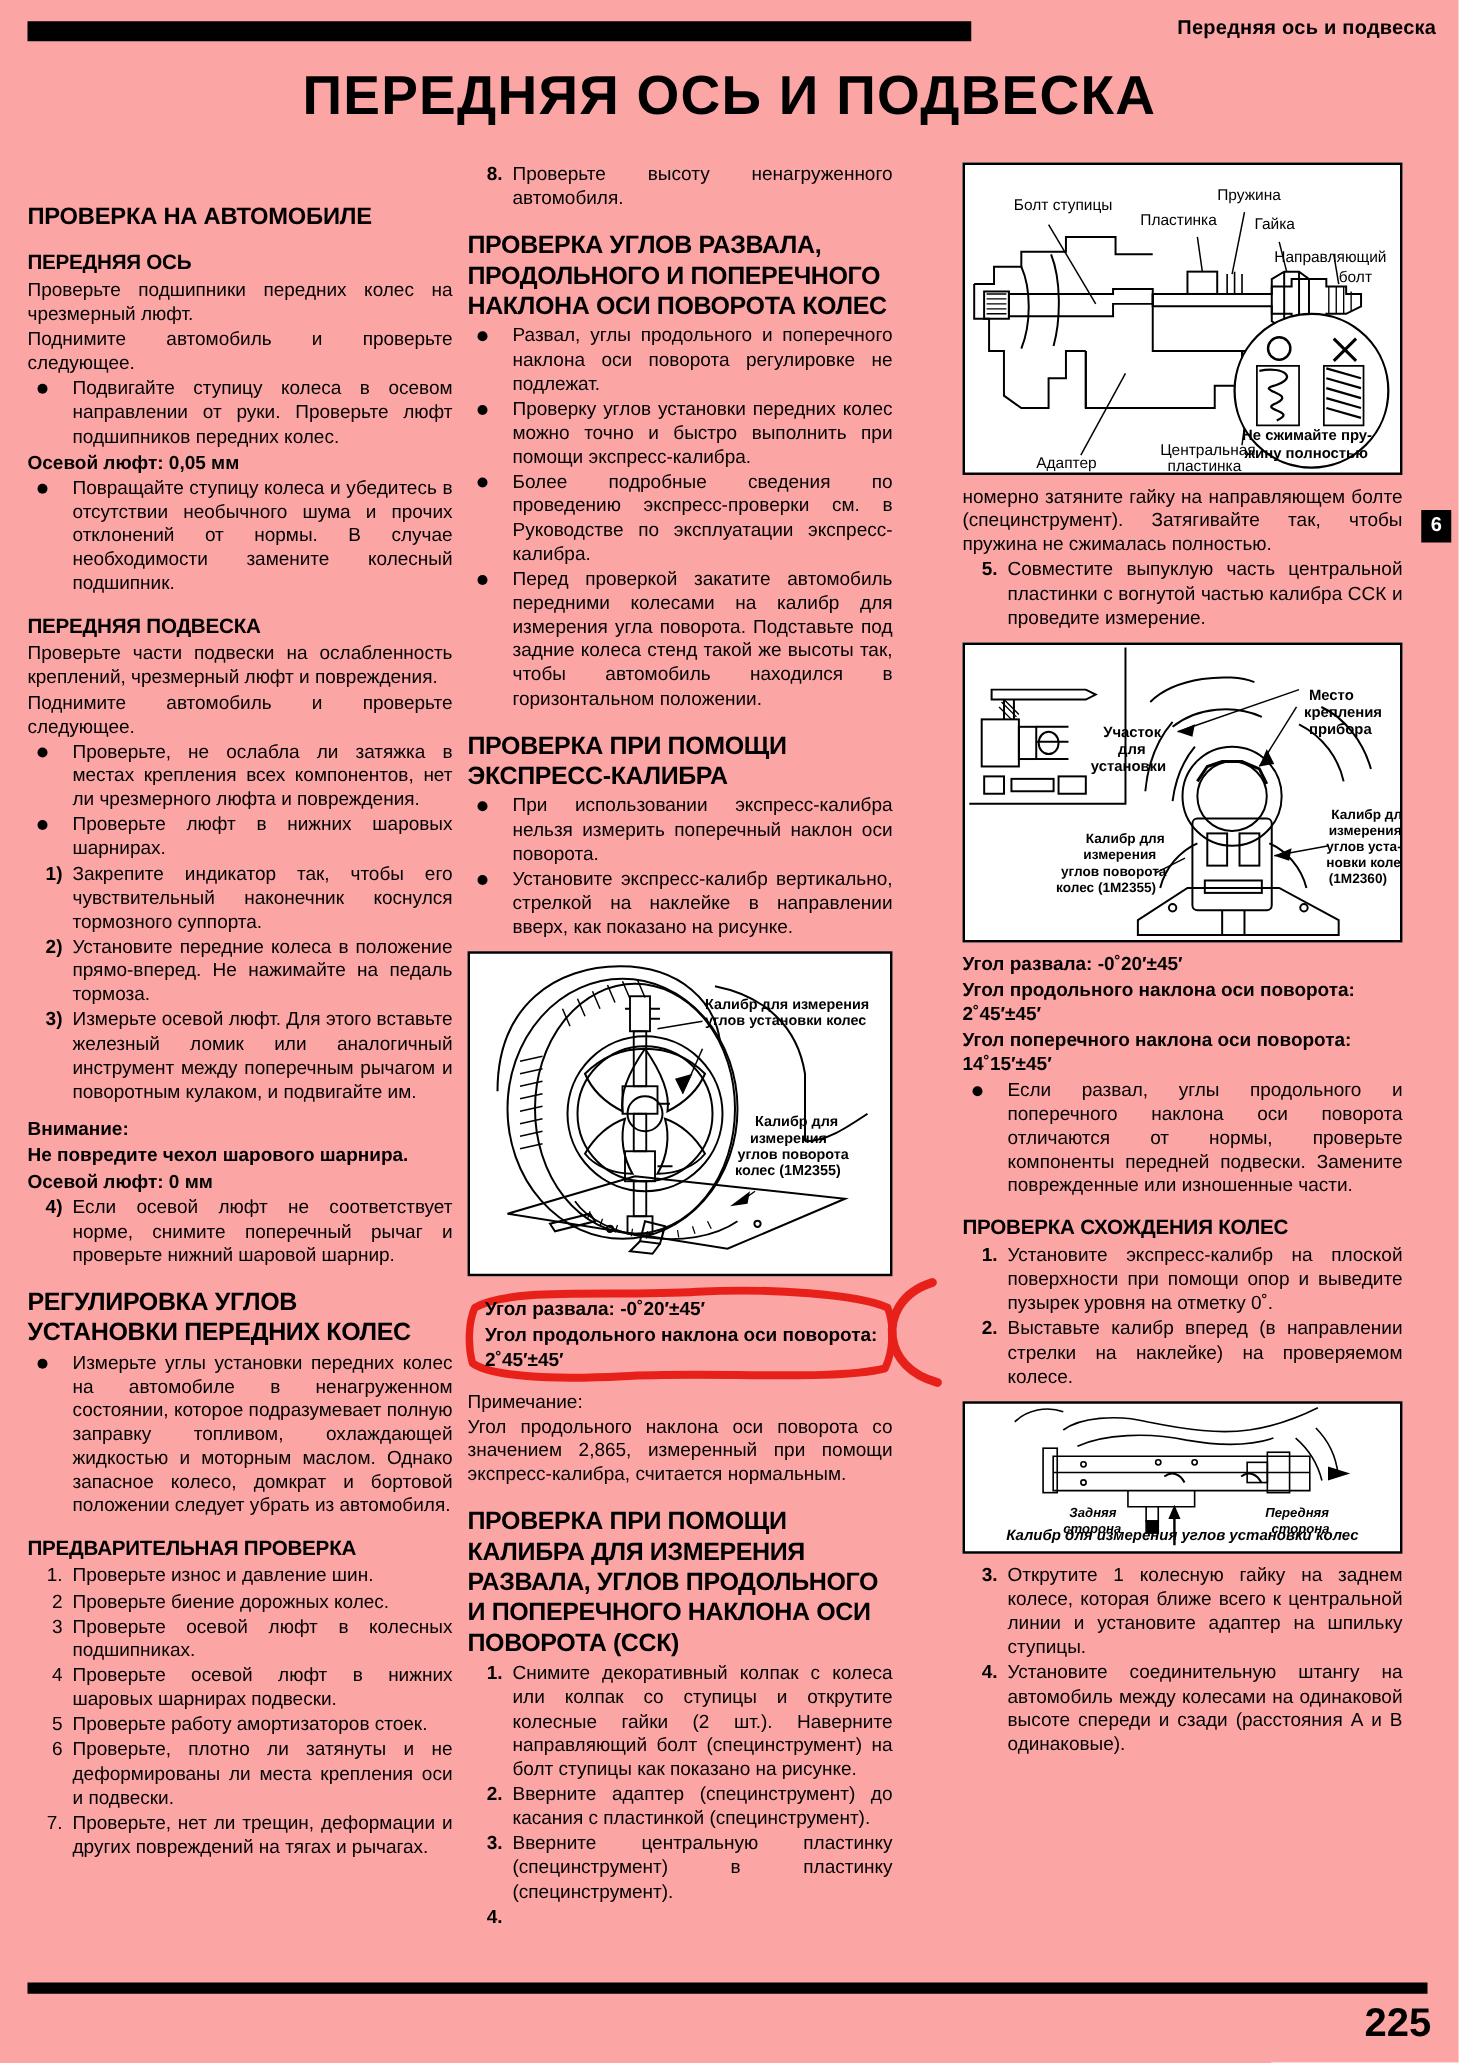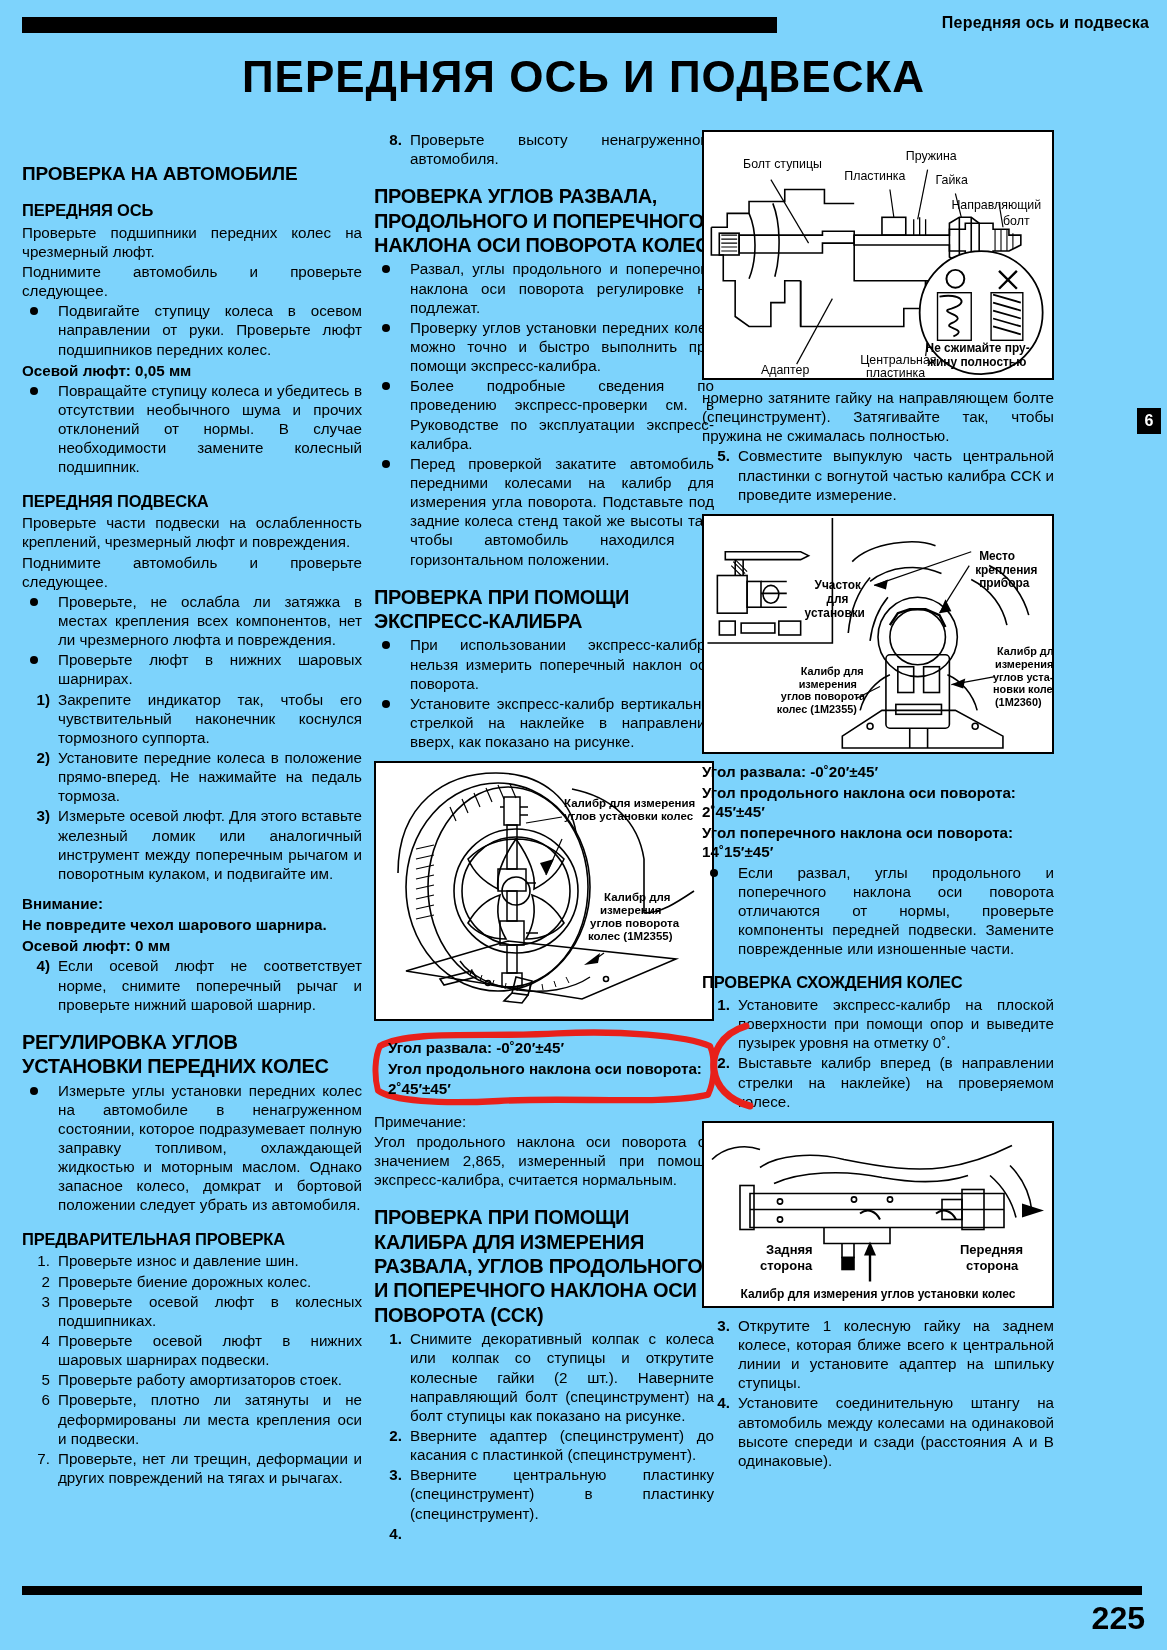--- a/index.html
+++ b/index.html
@@ -8,21 +8,21 @@
     background: #ffffff;
   }
   body {
     font-family: "Liberation Sans", "DejaVu Sans", sans-serif;
     color: #000;
   }
   #page {
     position: relative;
     width: 1167px;
     height: 1650px;
-    background: #7dd3fc;
+    background: #fca5a5;
     overflow: hidden;
   }
 
   
   .header-row {
     position: absolute;
     top: 14px;
     left: 22px;
     right: 18px;
     height: 22px;
@@ -91,21 +91,21 @@
   
   .col {
     position: absolute;
     top: 130px;
     width: 340px;
     font-size: 15.2px;
     line-height: 1.26;
   }
   .col-1 { left: 22px; margin-top: 32px; }
   .col-2 { left: 374px; }
-  .col-3 { left: 702px; width: 352px; }
+  .col-3 { left: 770px; width: 352px; }
 
   
   h2.sec {
     font-size: 19px;
     font-weight: bold;
     margin: 0 0 7px 0;
     letter-spacing: -.2px;
   }
   h3.sub {
     font-size: 16.5px;
@@ -602,21 +602,21 @@
       <li class="num">
         <span class="n">1.</span>
         <span>Установите экспресс-калибр на плоской поверхности при помощи опор и выведите пузырек уровня на отметку 0˚.</span>
       </li>
       <li class="num">
         <span class="n">2.</span>
         <span>Выставьте калибр вперед (в направлении стрелки на наклейке) на проверяемом колесе.</span>
       </li>
     </ol>
 
-    <div class="fig" style="height:187px;">
+    <div class="fig" style="height:122px;font-style:italic;">
       <svg viewBox="0 0 348 146">
         <g fill="none" stroke="#000" stroke-width="1.6">
 
           <path d="M8 18 C 20 6, 40 2, 56 8"></path>
           <path d="M56 26 C 72 14, 108 10, 140 18 C 180 26, 210 30, 240 26"></path>
           <path d="M240 26 C 268 22, 292 12, 308 4"></path>
           <path d="M70 42 C 96 30, 140 28, 178 36 C 212 42, 240 42, 264 34"></path>
           <path d="M306 24 C 318 36, 326 52, 328 70"></path>
           <path d="M286 34 C 300 46, 308 60, 312 76"></path>
 

